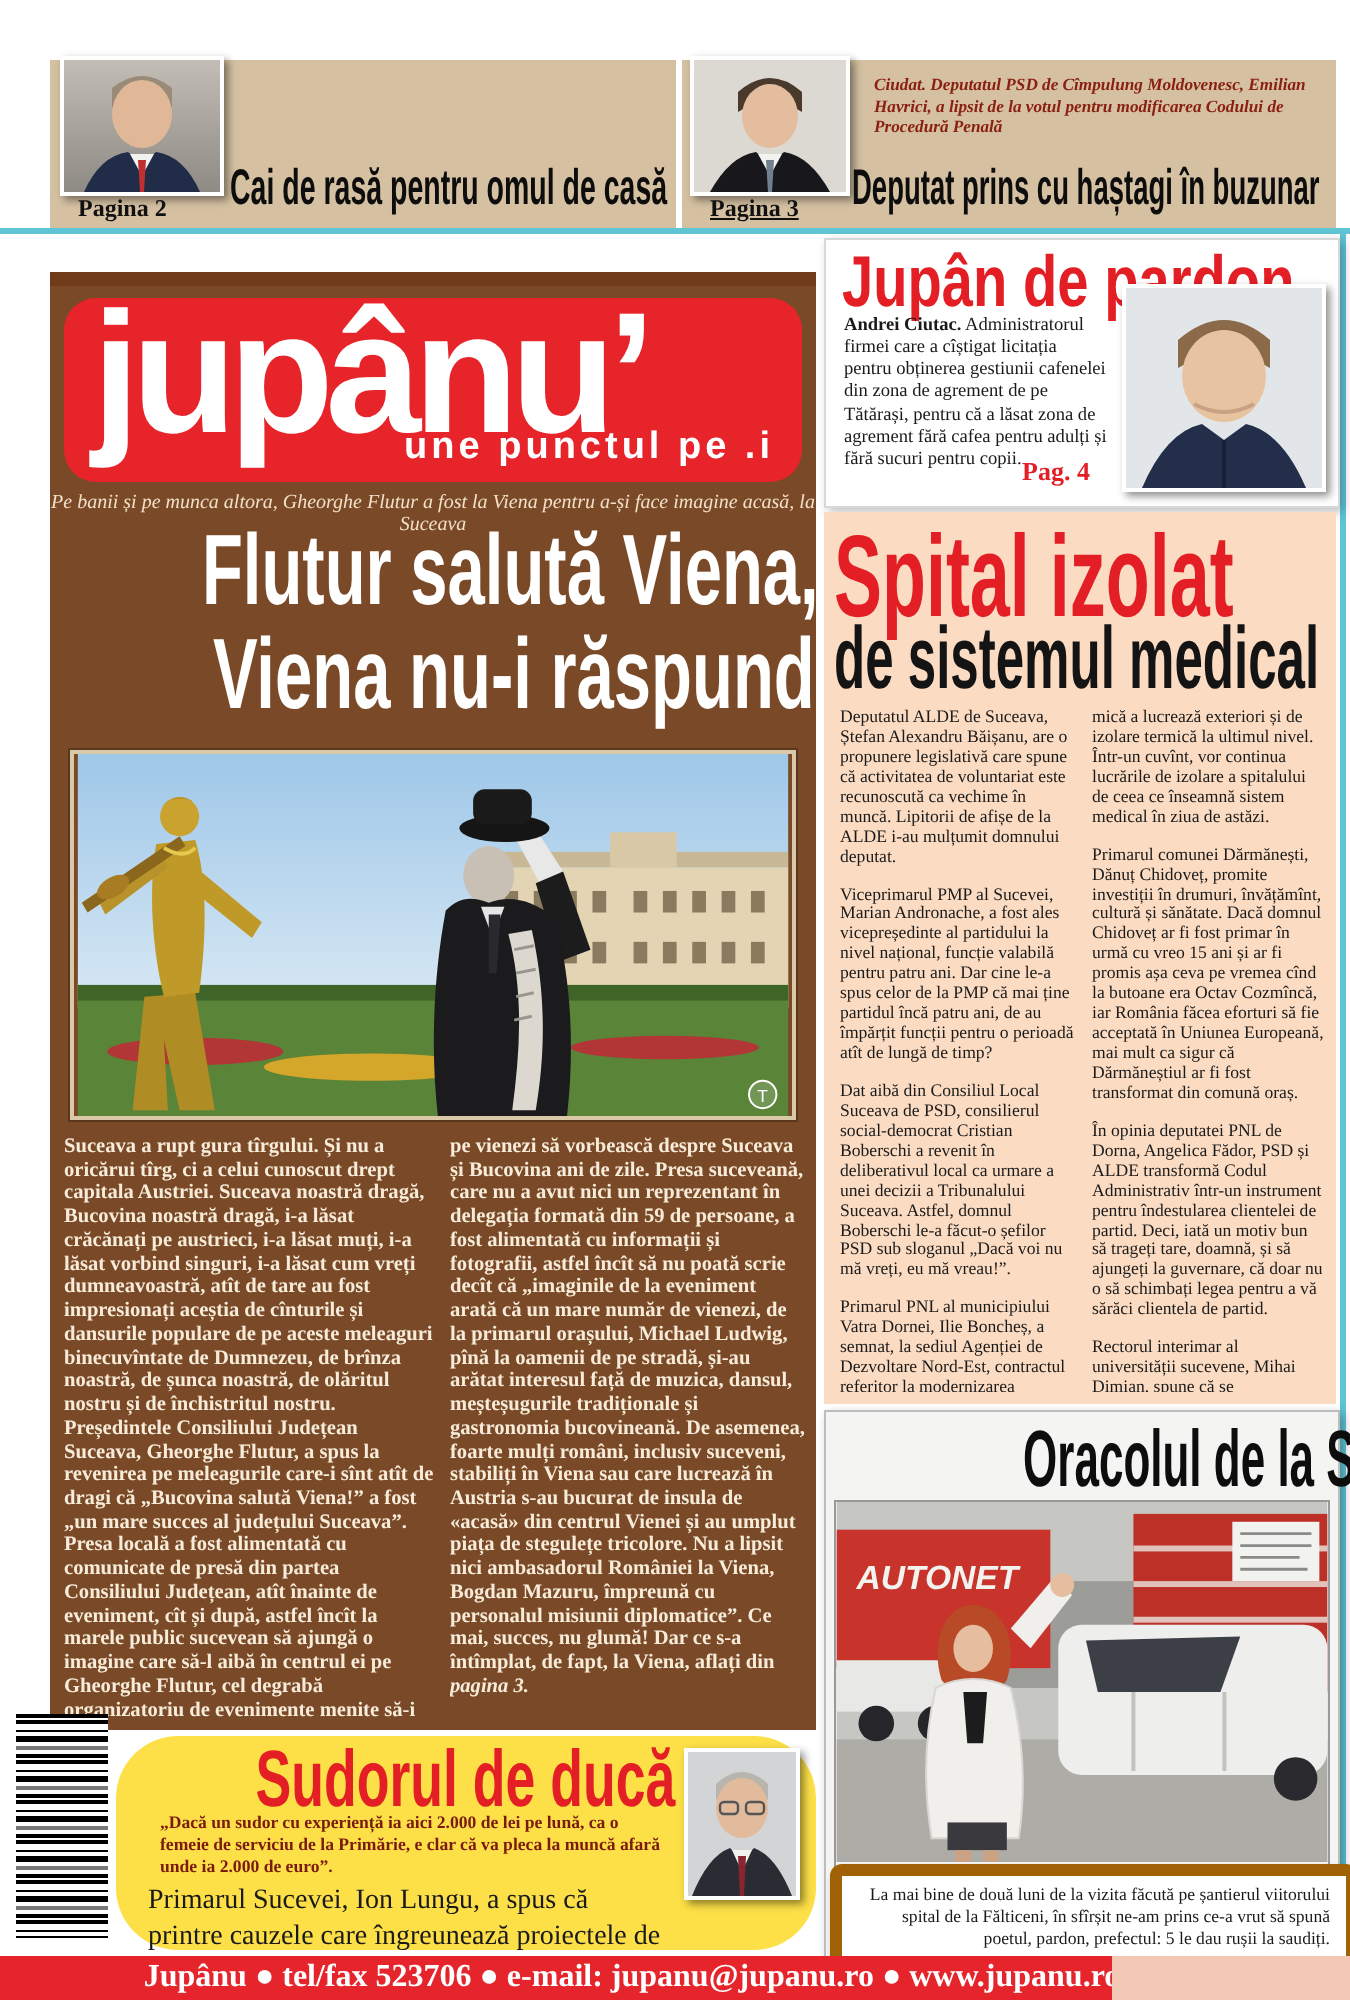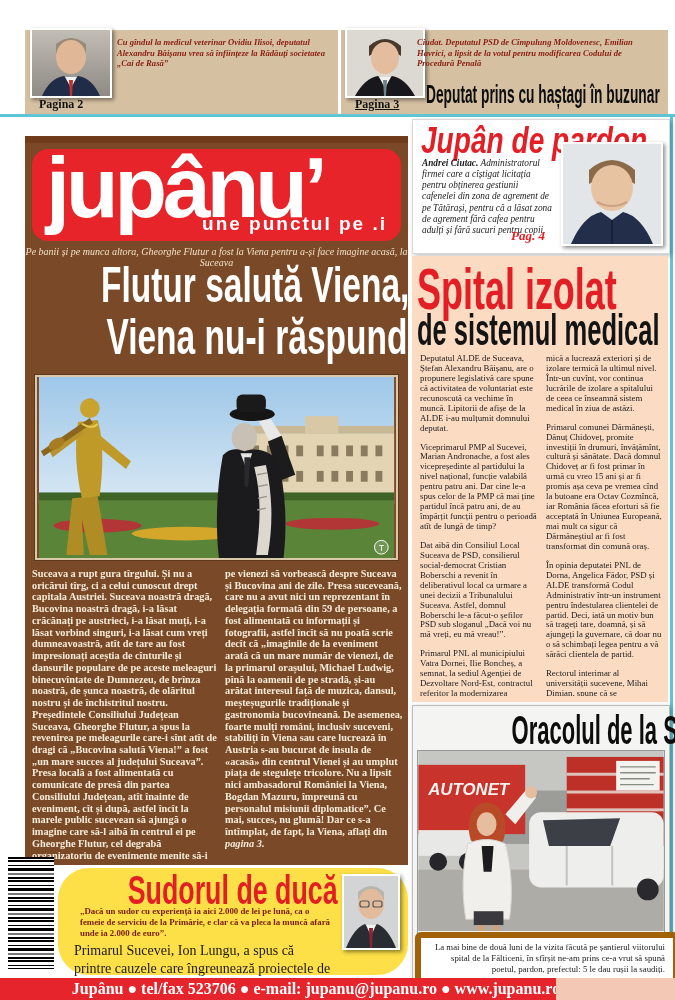--- a/index.html
+++ b/index.html
@@ -90,49 +90,51 @@
           </defs>
         <rect width="78" height="66" fill="url(#bg1)"></rect>
         <path d="M24,14 Q39,2 54,14 L54,24 Q39,16 24,24 Z" fill="#9a8a78"></path>
         <ellipse cx="39" cy="27" rx="15" ry="17" fill="#e0b898"></ellipse>
         <path d="M10,66 Q18,48 32,46 L39,52 L46,46 Q60,48 68,66 Z" fill="#202c48"></path>
         <polygon points="33,47 45,47 39,58" fill="#f2f2ee"></polygon>
         <polygon points="37,50 41,50 40,66 38,66" fill="#c03030"></polygon>
       </svg>
     </div>
     <div class="abs page-label" style="left:14px;bottom:3px;font-family:Liberation Serif, serif;">Pagina 2</div>
-    <div class="abs kicker" style="left:92px;top:7px;width:214px;">Cu gîndul la medicul veterinar Ovidiu Ilisoi, deputatul Alexandru Băișanu vrea să înființeze la Rădăuți societatea „Cai de Rasă”</div>
+    <div class="abs panel-headline" style="left:90px;bottom:6px;">
+      <span class="cond" style="transform:scaleX(.57);transform-origin:left bottom;font-size:25px;">Cai de rasă pentru omul de casă</span>
+    </div>
   </div>
 
   <div class="abs top-panel" style="left:341px;top:30px;width:327px;height:85px;">
     <div class="abs headshot" style="left:4px;top:-2px;">
       <svg width="76" height="66" viewBox="0 0 76 66">
         <rect width="76" height="66" fill="#dcd9d2"></rect>
         <path d="M22,16 Q38,2 54,16 L54,26 Q38,16 22,26 Z" fill="#4a3a2c"></path>
         <ellipse cx="38" cy="28" rx="14" ry="16" fill="#e4bd9e"></ellipse>
         <path d="M8,66 Q18,48 31,46 L38,52 L45,46 Q58,48 68,66 Z" fill="#17171c"></path>
         <polygon points="32,47 44,47 38,58" fill="#f2f2ee"></polygon>
         <polygon points="36,50 40,50 39,66 37,66" fill="#70808e"></polygon>
       </svg>
     </div>
     <div class="abs page-label" style="left:14px;bottom:3px;text-decoration:underline;">Pagina 3</div>
-    <div class="abs kicker" style="left:76px;top:7px;width:232px;">Ciudat. Deputatul PSD de Cîmpulung Moldovenesc, Emilian Havrici, a lipsit de la votul pentru modificarea Codului de Procedură Penală</div>
+    <div class="abs kicker" style="left:96px;top:7px;width:232px;">Ciudat. Deputatul PSD de Cîmpulung Moldovenesc, Emilian Havrici, a lipsit de la votul pentru modificarea Codului de Procedură Penală</div>
     <div class="abs panel-headline" style="left:85px;bottom:6px;">
       <span class="cond" style="transform:scaleX(.55);transform-origin:left bottom;font-size:25px;">Deputat prins cu haștagi în buzunar</span>
     </div>
   </div>
 
   <div class="abs teal-line" style="left:0;top:114px;width:675px;height:3px;"></div>
   <div class="abs teal-line" style="left:670px;top:114px;width:3px;height:864px;"></div>
 
   <div class="abs datebar nowrap" style="left:25px;top:136px;width:383px;height:35px;">
     <span>săptămînal de largă inspirație județeană ● tipărit la Suceava ● anul XVII, nr. 24 (855) 26.06-02.07. 2018 ● 1,50 lei</span>
   </div>
 
-  <div class="abs pardon-box" style="left:412px;top:119px;width:256px;height:133px;font-style:italic;">
+  <div class="abs pardon-box" style="left:412px;top:119px;width:256px;height:133px;">
     <div class="abs" style="left:8px;top:3px;">
       <span class="cond pardon-title">Jupân de pardon</span>
     </div>
     <div class="abs pardon-body" style="left:9px;top:38px;width:132px;">
       <b>Andrei Ciutac.</b><span> Administratorul firmei care a cîștigat licitația pentru obținerea gestiunii cafenelei din zona de agrement de pe Tătărași, pentru că a lăsat zona de agrement fără cafea pentru adulți și fără sucuri pentru copii.</span>
     </div>
     <div class="abs pardon-ref" style="left:98px;top:108px;">Pag. 4</div>
     <div class="abs headshot" style="right:6px;top:22px;">
       <svg width="98" height="100" viewBox="0 0 98 100">
         <rect width="98" height="100" fill="#e2e6e8"></rect>

